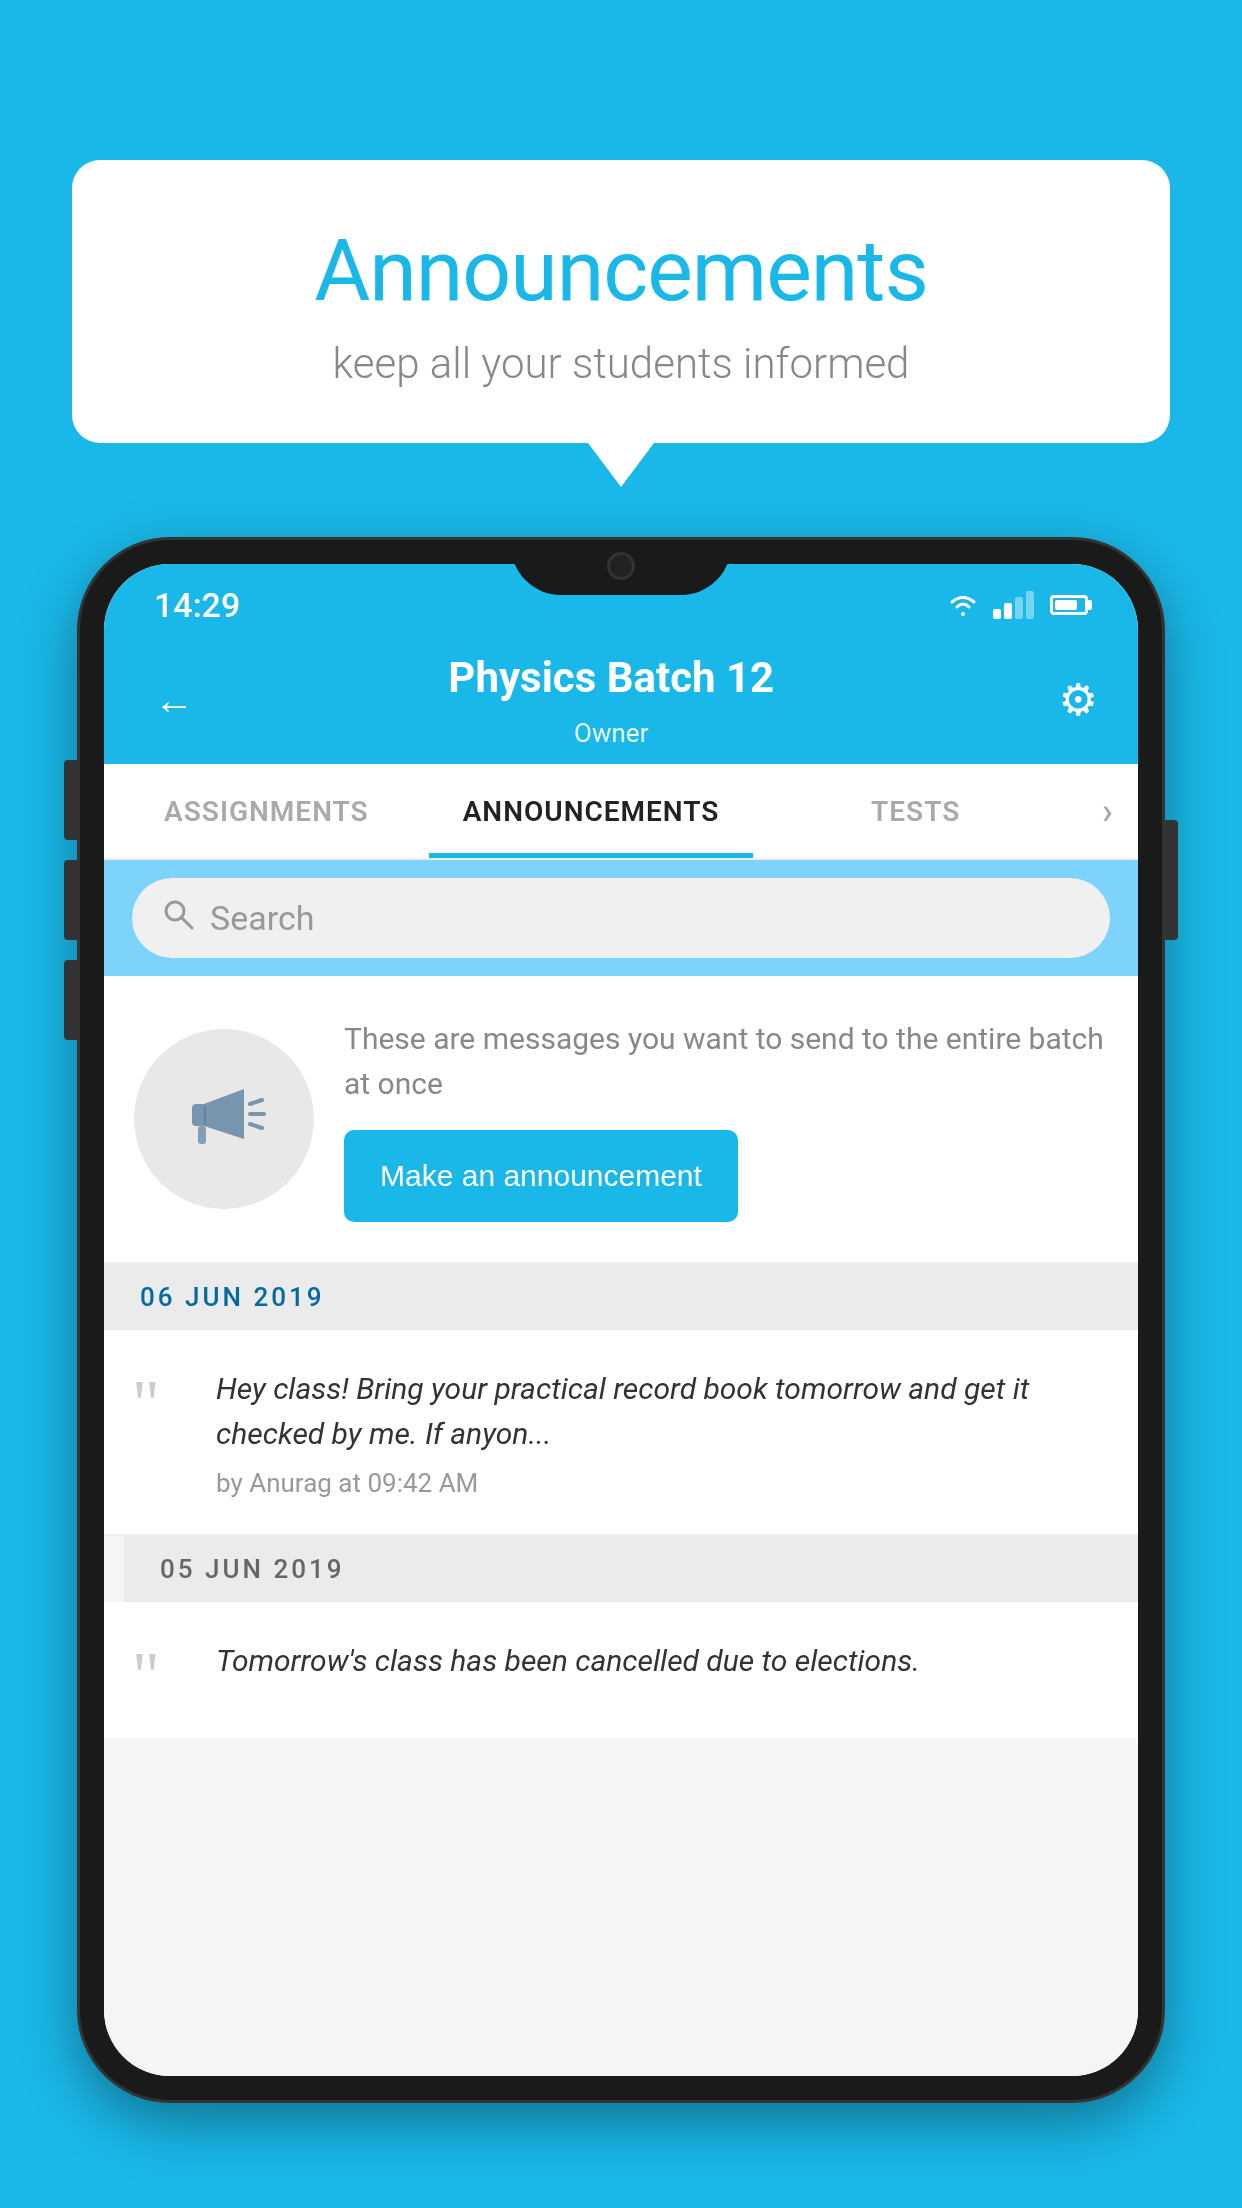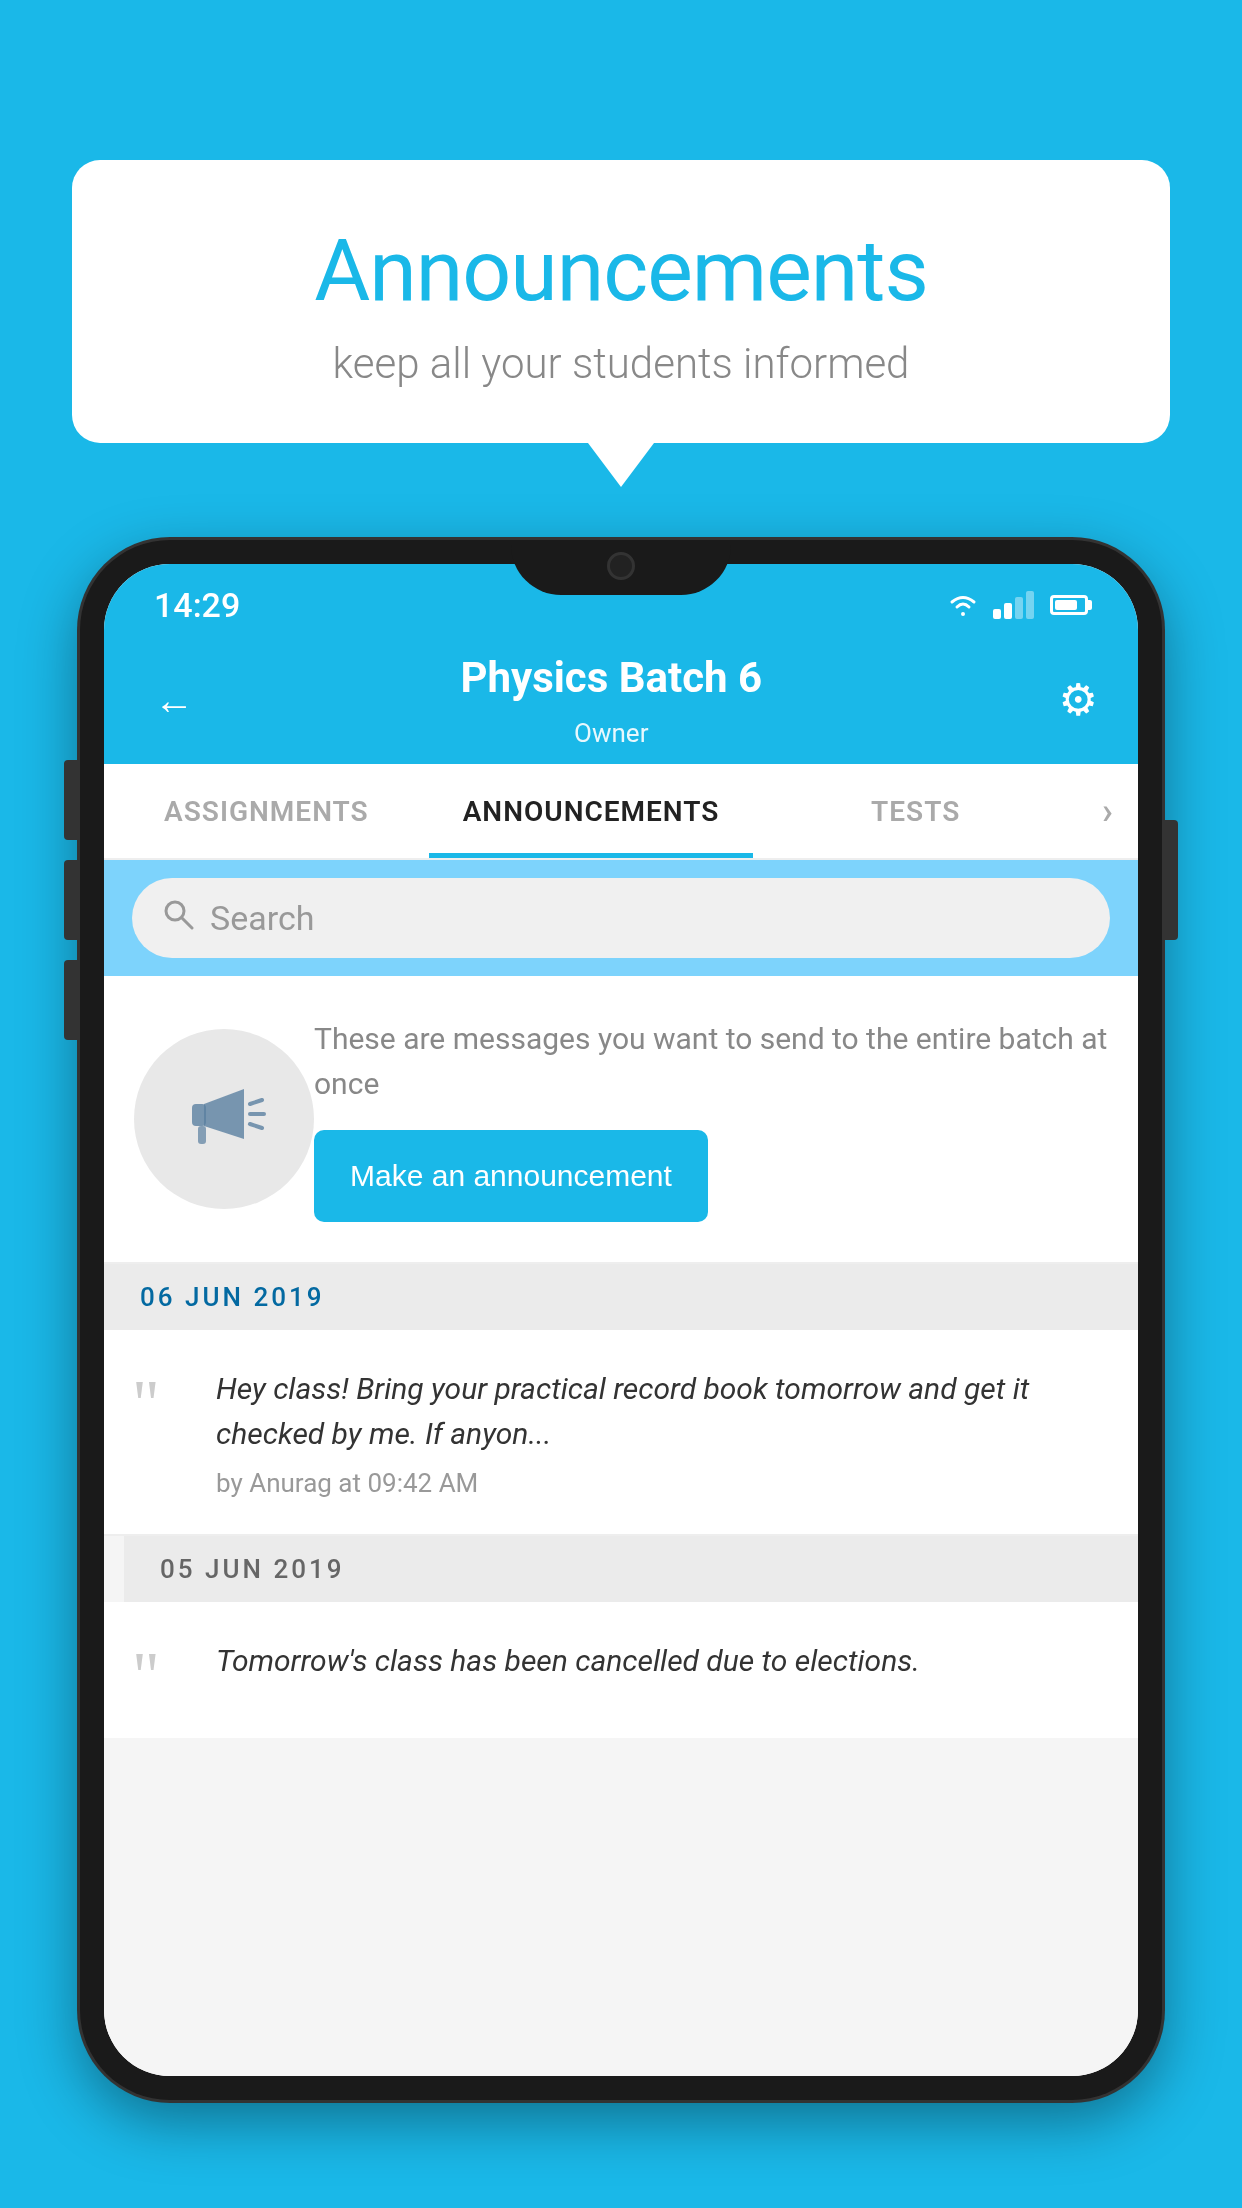--- a/index.html
+++ b/index.html
@@ -320,20 +320,21 @@
       font-size: 34px;
     }
 
     
     .announcement-prompt {
       background: white;
       margin: 0;
       padding: 40px 30px;
       display: flex;
       align-items: center;
+      gap: 30px;
       border-bottom: 2px solid #eee;
       flex-shrink: 0;
     }
 
     .announcement-icon-circle {
       width: 180px;
       height: 180px;
       background: #e8e8e8;
       border-radius: 50%;
       display: flex;
@@ -482,21 +483,21 @@
 
           <div class="battery-icon">
             <div class="battery-fill"></div>
           </div>
         </div>
       </div>
 
       <div class="app-bar">
         <div class="back-button">←</div>
         <div class="app-bar-title-section">
-          <span class="app-bar-title">Physics Batch 6</span>
+          <span class="app-bar-title">Physics Batch 12</span>
           <span class="app-bar-subtitle">Owner</span>
         </div>
         <div class="settings-icon">⚙</div>
       </div>
 
       <div class="tabs-bar">
         <div class="tab-item">ASSIGNMENTS</div>
         <div class="tab-item active">ANNOUNCEMENTS</div>
         <div class="tab-item">TESTS</div>
         <div class="tab-item" style="font-size:36px; max-width: 60px;">›</div>

